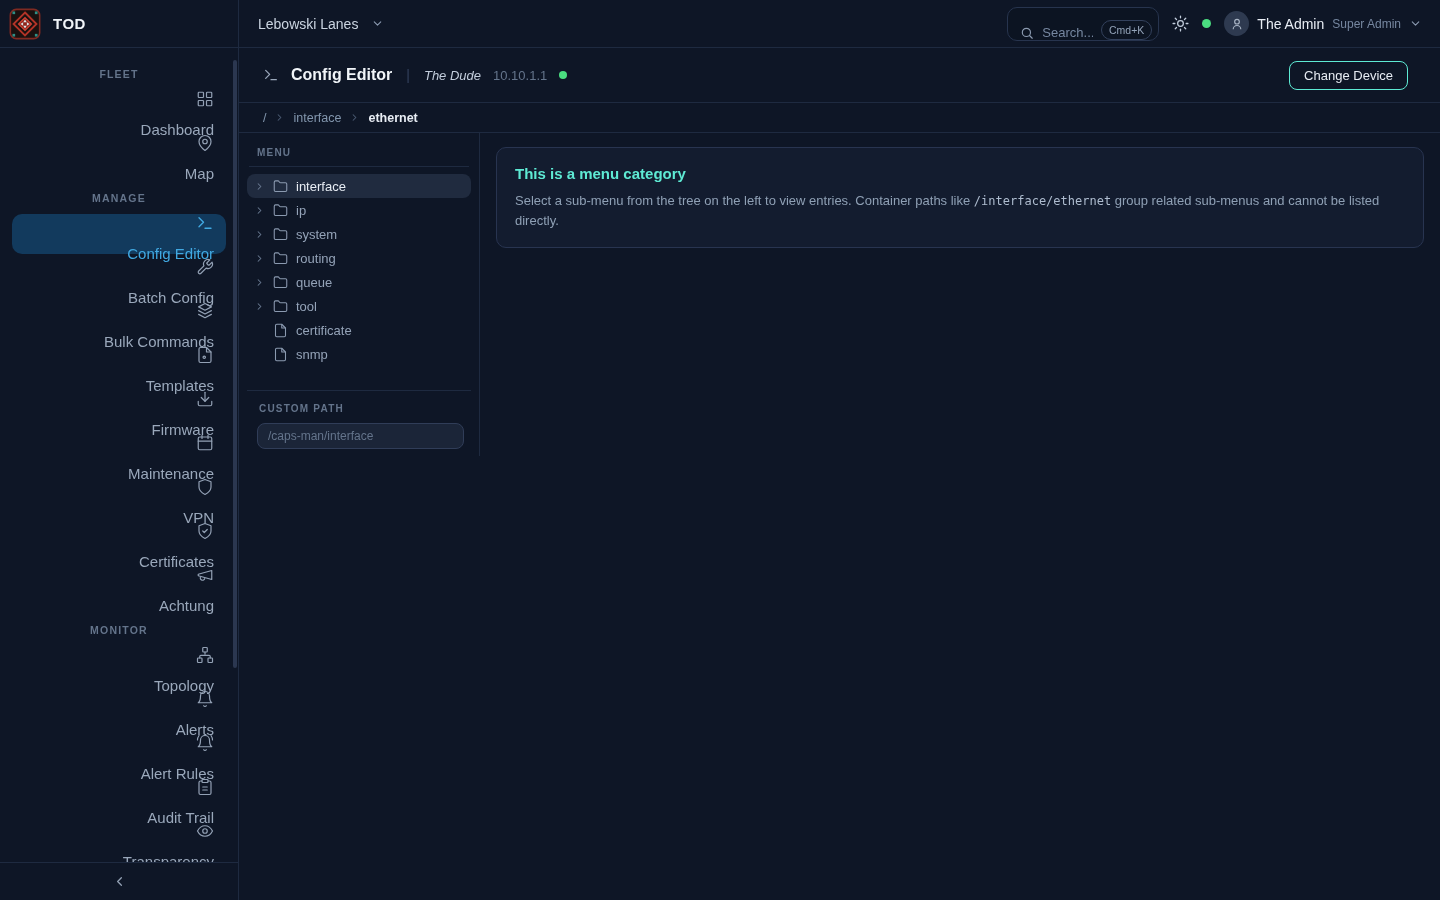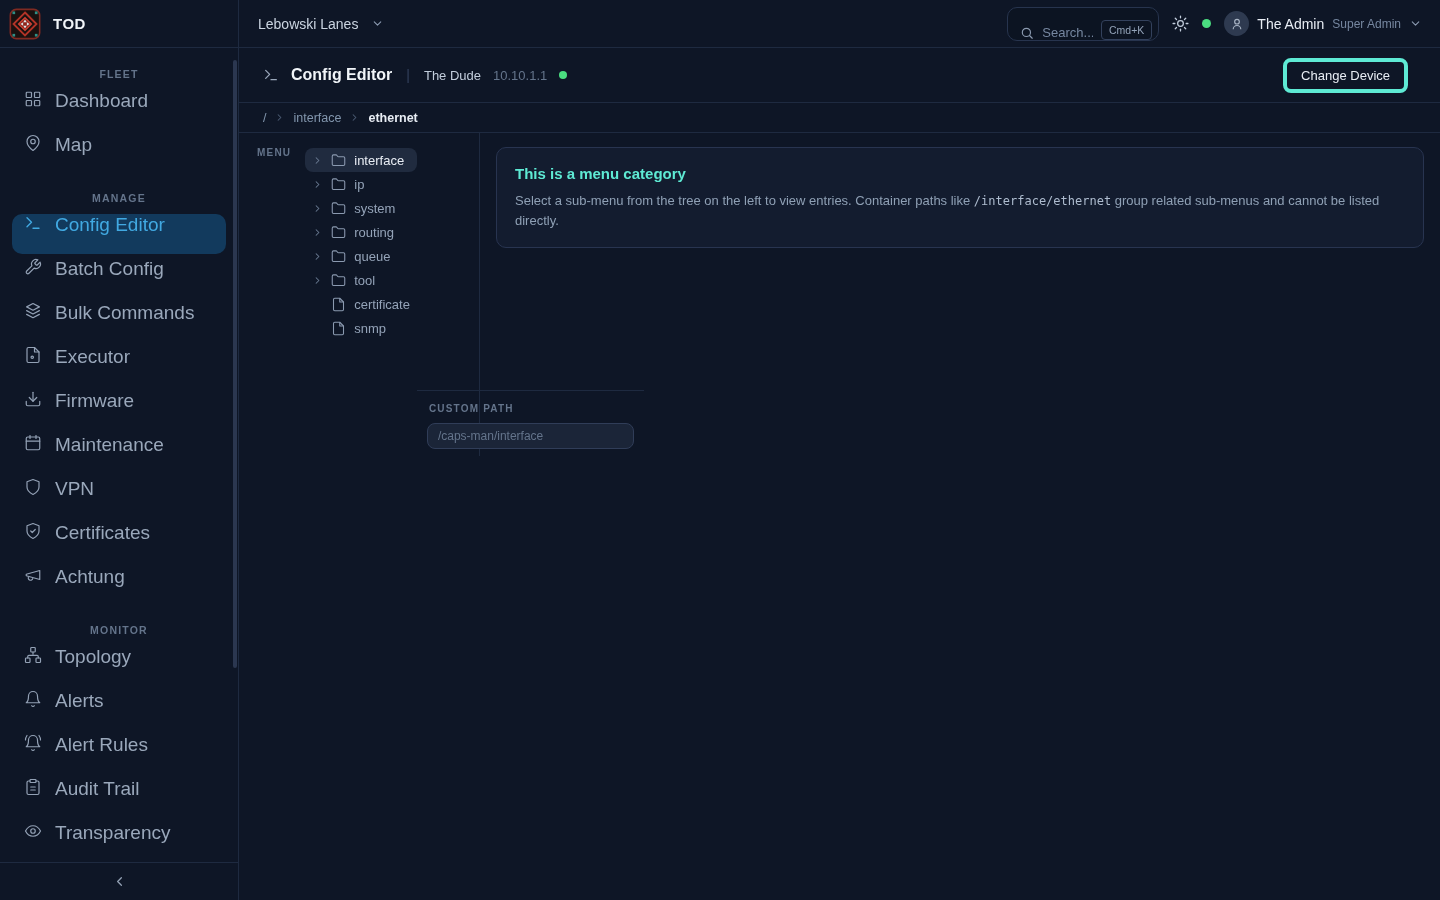--- a/index.html
+++ b/index.html
@@ -19,61 +19,61 @@
   .logo-box { width:32px; height:32px; }
   .brand-name { font-weight:700; font-size:15px; letter-spacing:.5px; color:#f1f5f9; }
   .topbar-mid { flex:1; display:flex; align-items:center; padding-left:19px; }
   .org-switcher { display:flex; align-items:center; gap:13px; color:#cbd5e1; font-size:14px; cursor:pointer; }
   .org-switcher .chev { color:#8b9ab0; }
   .topbar-right { display:flex; align-items:center; gap:13px; padding-right:18px; }
   .searchbox { width:152px; height:34px; border:1px solid #27344e; border-radius:10px; display:flex; align-items:flex-end; gap:8px; padding:0 6px 0 12px; background:#0c1422; }
   .searchbox .s-icon { color:#8b9ab0; }
   .searchbox input { flex:1; min-width:0; background:transparent; border:0; outline:none; color:#cbd5e1; font-size:13px; font-family:"Liberation Sans",sans-serif; }
   .searchbox input::placeholder { color:#7687a0; }
-  .kbd { border:1px solid #33415c; border-radius:4px; padding:3px 7px; font-size:10.5px; color:#93a3b8; white-space:nowrap; }
+  .kbd { border:1px solid #33415c; border-radius:10px; padding:3px 7px; font-size:10.5px; color:#93a3b8; white-space:nowrap; }
   .icon-btn { background:none; border:none; color:#c3cedd; cursor:pointer; padding:0; display:flex; }
   .status-dot { width:9px; height:9px; border-radius:50%; background:#4ade80; }
   .avatar { width:25px; height:25px; border-radius:50%; background:#2e3a50; display:flex; align-items:center; justify-content:center; color:#aab6c6; }
   .user-name { font-size:14px; color:#e8edf4; }
   .user-role { font-size:12px; color:#7687a0; }
   .user-menu { display:flex; align-items:center; gap:8px; cursor:pointer; }
 
   
   .body { flex:1; display:flex; min-height:0; }
 
   
   .sidebar { width:239px; flex:0 0 239px; border-right:1px solid #1e2a40; display:flex; flex-direction:column; position:relative; }
   .nav { flex:1; padding:12px 12px 0; overflow:hidden; }
   .section-label { font-size:10.5px; letter-spacing:1.2px; color:#64748b; font-weight:700; margin:8px 12px 10px;text-align:center; }
   .section-label.later { margin-top:18px; }
-  .nav-item { display:flex; align-items:flex-start; gap:13px; height:40px; padding:0 12px; border-radius:10px; color:#9aa8bb; font-size:19px; margin-bottom:4px; cursor:pointer; }
+  .nav-item { display:flex; align-items:flex-end; gap:13px; height:40px; padding:0 12px; border-radius:10px; color:#9aa8bb; font-size:15px; margin-bottom:4px; cursor:pointer;flex-direction:column; }
   .nav-item .nav-icon { width:18px; height:18px; color:#93a1b5; flex:0 0 18px; }
   .nav-item.active { background:#123a5d; color:#41a9e2; }
   .nav-item.active .nav-icon { color:#41a9e2; }
   .sidebar-scrollthumb { position:absolute; top:12px; right:1px; width:4px; height:608px; background:#2b3750; border-radius:2px; }
   .collapse-row { flex:0 0 38px; border-top:1px solid #1e2a40; display:flex; align-items:center; justify-content:center; color:#93a1b5; cursor:pointer; }
 
   
   .main { flex:1; display:flex; flex-direction:column; min-width:0; }
   .main-header { height:55px; flex:0 0 55px; display:flex; align-items:center; gap:12px; padding:0 32px 0 24px; border-bottom:1px solid #1e2a40; }
   .mh-icon { color:#9aa8bb; }
   .mh-title { font-size:16px; font-weight:700; color:#f1f5f9; }
   .mh-sep { color:#33415c; font-size:14px; padding:0 2px; }
-  .mh-device { font-size:13px; color:#c3cedd; }
+  .mh-device { font-size:13px; color:#c3cedd;font-style:italic; }
   .mh-ip { font-size:13px; color:#64748b; }
   .mh-dot { width:8px; height:8px; border-radius:50%; background:#4ade80; }
-  .change-device { margin-left:auto; border:4px solid #5eead4; background:transparent; color:#e8edf4; font-size:13px; padding:6px 14px; border-radius:8px; cursor:pointer; font-family:"Liberation Sans",sans-serif; }
+  .change-device { margin-left:auto; border:1px solid #5eead4; background:transparent; color:#e8edf4; font-size:13px; padding:6px 14px; border-radius:8px; cursor:pointer; font-family:"Liberation Sans",sans-serif; }
 
   .breadcrumb-row { height:30px; flex:0 0 30px; display:flex; align-items:center; gap:8px; padding:0 24px; border-bottom:1px solid #1e2a40; font-size:12.5px; color:#64748b; }
   .bc-link { color:#8296ad; cursor:pointer; }
   .bc-current { color:#e8edf4; font-weight:700; }
   .bc-chev { color:#4d5d75; }
 
   .work { flex:0 0 323px; height:323px; display:flex; min-height:0; }
-  .menu-panel { width:241px; flex:0 0 241px; border-right:1px solid #1e2a40; display:flex; flex-direction:row; padding:8px 8px 0; }
+  .menu-panel { width:241px; flex:0 0 241px; border-right:1px solid #1e2a40; display:flex; flex-direction:column; padding:8px 8px 0; }
   .menu-label, .cp-label { font-size:10px; letter-spacing:1.2px; color:#64748b; font-weight:700; padding:6px 10px 8px; }
   .menu-divider { border-bottom:1px solid #1e2a40; margin:0 2px; }
   .tree { padding-top:7px; }
   .tree-row { height:24px; display:flex; align-items:center; gap:8px; padding:0 7px; border-radius:8px; font-size:13px; color:#94a3b8; cursor:pointer; }
   .tree-row.selected { background:#202b3f; color:#e8edf4; }
   .tw { width:11px; flex:0 0 11px; color:#6b7b93; display:flex; }
   .tree-row .node-icon { width:15px; height:15px; flex:0 0 15px; color:#8b9ab0; display:flex; }
   .custom-path { margin-top:auto; border-top:1px solid #1e2a40; padding:6px 2px 0; }
   .cp-input { width:207px; height:26px; margin:1px 8px 7px; background:#1b2538; border:1px solid #303d58; border-radius:8px; color:#cbd5e1; font-size:12px; padding:0 10px; outline:none; font-family:"Liberation Sans",sans-serif; }
   .cp-input::placeholder { color:#64748b; }
@@ -326,21 +326,21 @@
               </svg>
             </span>
           <span>Bulk Commands</span>
         </div>
         <div class="nav-item">
           <span class="nav-icon">
               <svg viewBox="0 0 24 24" width="18" height="18" fill="none" stroke="currentColor" stroke-width="1.6" stroke-linecap="round" stroke-linejoin="round">
                 <use href="#i-file-code"></use>
               </svg>
             </span>
-          <span>Executor</span>
+          <span>Templates</span>
         </div>
         <div class="nav-item">
           <span class="nav-icon">
               <svg viewBox="0 0 24 24" width="18" height="18" fill="none" stroke="currentColor" stroke-width="1.6" stroke-linecap="round" stroke-linejoin="round">
                 <use href="#i-download"></use>
               </svg>
             </span>
           <span>Firmware</span>
         </div>
         <div class="nav-item">

